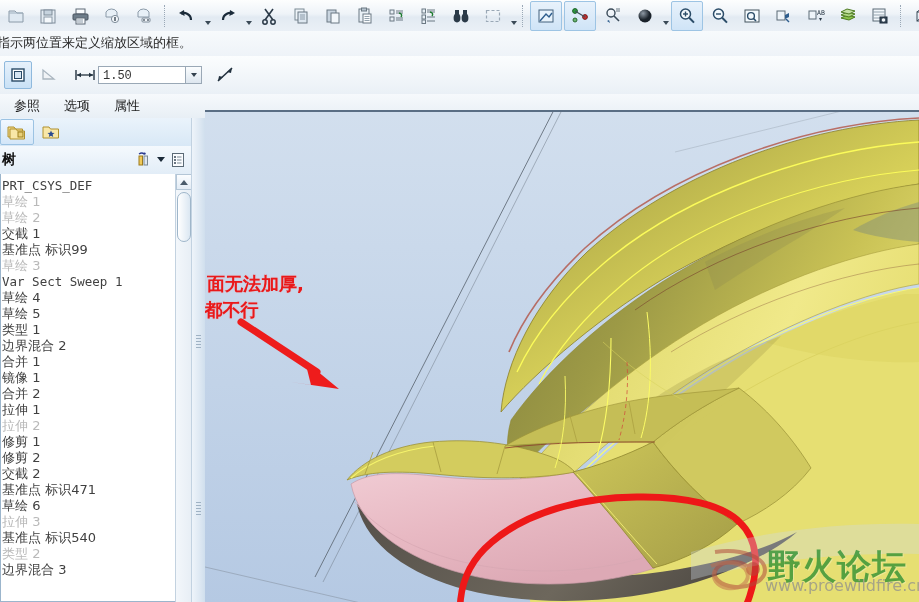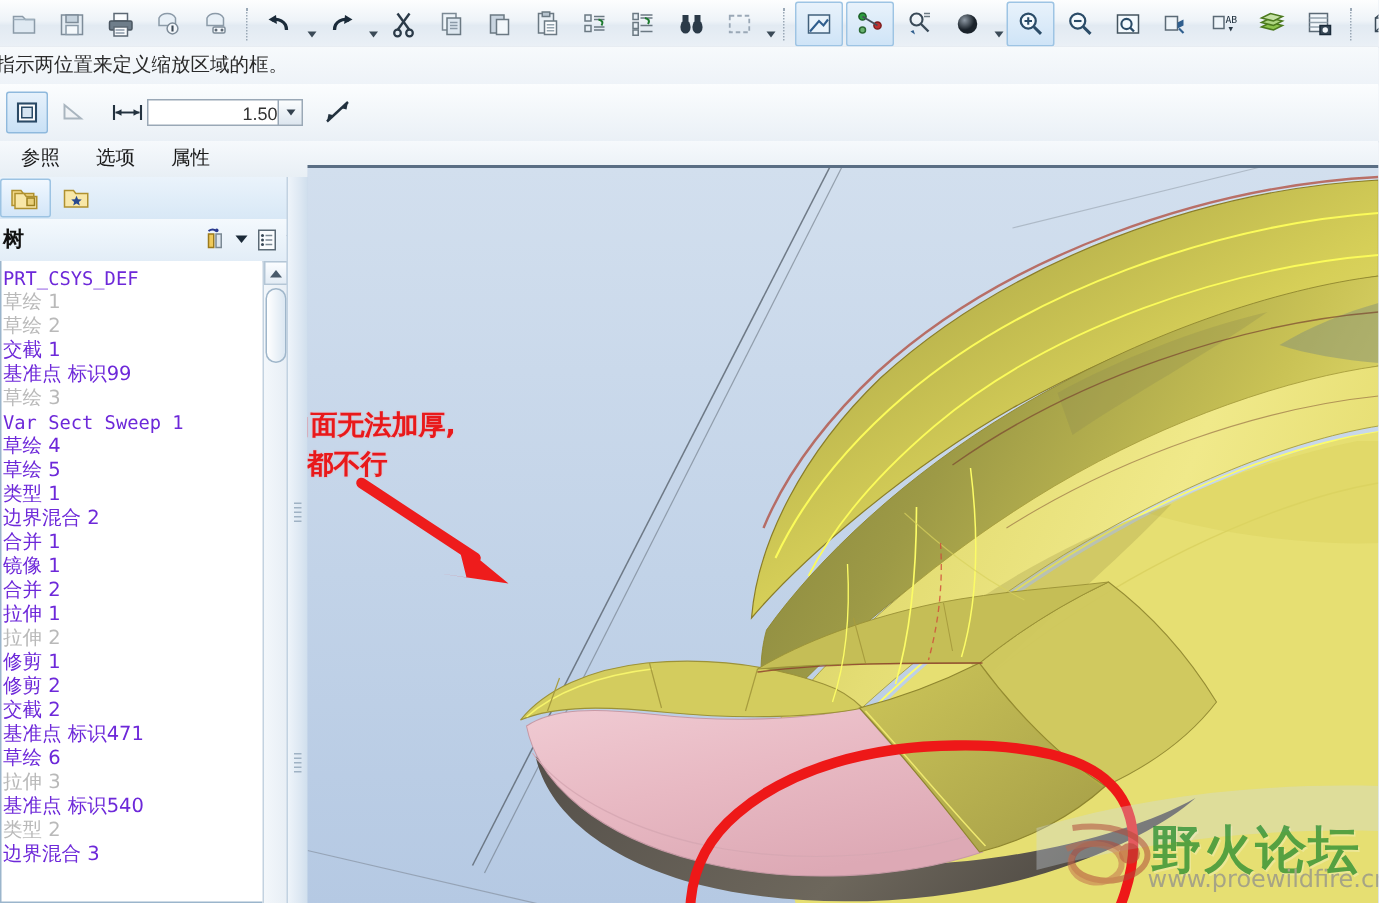--- a/index.html
+++ b/index.html
@@ -65,23 +65,22 @@
     background:linear-gradient(to bottom,#e6f1fb,#c9e1f6);
     border:1px solid #8fb9dd;border-radius:2px;
   }
   .dash-field{
     display:flex;align-items:center;margin-left:6px;
   }
   .dash-input{
     width:88px;height:18px;line-height:18px;
     border:1px solid #9aa8b6;background:#fff;
     font-size:12px;color:#333;padding-left:4px;
-    font-family:Liberation Sans, sans-serif;
+    font-family:Liberation Mono, monospace;
     box-sizing:border-box;
-    text-align:right;
   }
   .dash-drop{
     width:16px;height:18px;border:1px solid #9aa8b6;border-left:none;
     background:linear-gradient(to bottom,#fbfdfe,#dde6ef);
     display:flex;align-items:center;justify-content:center;box-sizing:border-box;
   }
   .dash-drop::after{
     content:"";border-left:3px solid transparent;border-right:3px solid transparent;
     border-top:4px solid #33414e;
   }
@@ -136,21 +135,21 @@
   }
 
   .tree-body{
     position:absolute;left:0;top:28px;width:175px;height:428px;
     background:#fff;border:1px solid #9bb5cc;border-top:none;border-right:none;
     box-sizing:border-box;overflow:hidden;
   }
   .tree-list{position:absolute;left:0;top:4px;width:175px;}
   .trow{
     height:16px;line-height:16px;
-    font-size:12.5px;color:#6d28d9;white-space:nowrap;padding-left:1px;
+    font-size:12.5px;color:#404040;white-space:nowrap;padding-left:1px;
     font-family:"DejaVu Sans Mono","Liberation Mono",monospace;
   }
   .trow.cjk{font-family:"DejaVu Sans","Liberation Sans",sans-serif;font-size:13px;}
   .trow.dim{color:#b9b9b9;}
 
   .tree-scroll{
     position:absolute;left:175px;top:28px;width:16px;height:428px;
     background:linear-gradient(to right,#f3f7fb,#e7eef5);
     border-left:1px solid #c3d2e0;
   }

